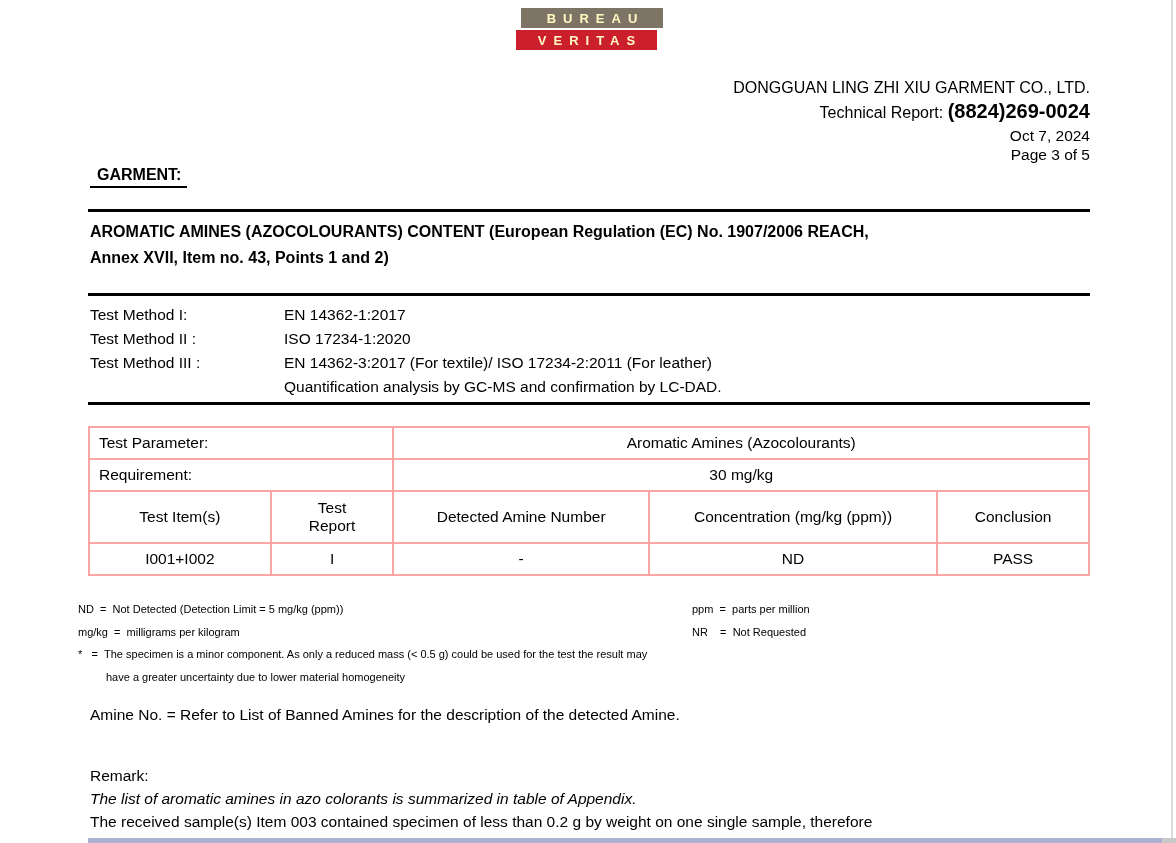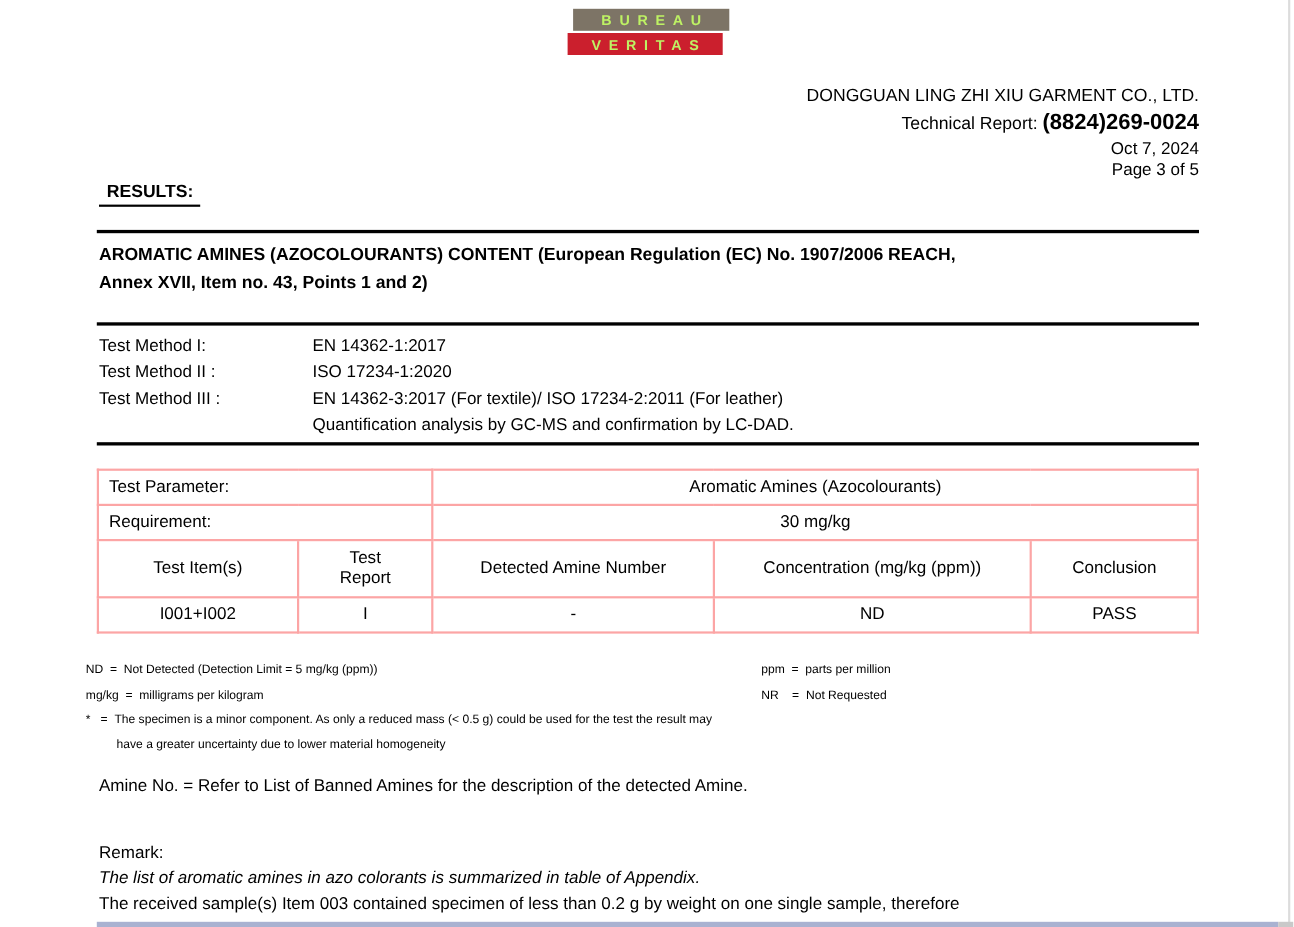--- a/index.html
+++ b/index.html
@@ -11,21 +11,21 @@
     background: #ffffff;
     font-family: "Liberation Sans", "DejaVu Sans", sans-serif;
     color: #000000;
     overflow: hidden;
   }
 
   
   .logo { position: absolute; top: 8px; left: 516px; display: flex; flex-direction: column; }
   .logo-band {
     height: 20px; display: flex; align-items: center; justify-content: center;
-    color: #bef264; font-weight: bold; font-size: 13px; letter-spacing: 7px;
+    color: #fef9c3; font-weight: bold; font-size: 13px; letter-spacing: 7px;
     padding-left: 10px; padding-right: 3px;
   }
   .logo-bureau { background: #7d7466; width: 142px; margin-left: 5px; margin-bottom: 2px; }
   .logo-veritas { background: #cb1f2d; width: 141px; }
 
   
   .header-block { position: absolute; top: 77px; right: 86px; text-align: right; }
   .hdr-company { font-size: 16px; line-height: 21px; }
   .hdr-report { font-size: 16px; line-height: 26px; }
   .hdr-report b { font-size: 20px; }
@@ -101,21 +101,21 @@
   </div>
 
   <div class="header-block">
     <div class="hdr-company">DONGGUAN LING ZHI XIU GARMENT CO., LTD.</div>
     <div class="hdr-report"><span>Technical Report: </span><b>(8824)269-0024</b></div>
     <div class="hdr-date">Oct 7, 2024</div>
     <div class="hdr-page">Page 3 of 5</div>
   </div>
 
   <div class="results-heading">
-    <span>RESULTS:</span>
+    <span>GARMENT:</span>
   </div>
 
   <div class="rule rule-1"></div>
 
   <div class="section-title">
     <div>AROMATIC AMINES (AZOCOLOURANTS) CONTENT (European Regulation (EC) No. 1907/2006 REACH,</div>
     <div>Annex XVII, Item no. 43, Points 1 and 2)</div>
   </div>
 
   <div class="rule rule-2"></div>

